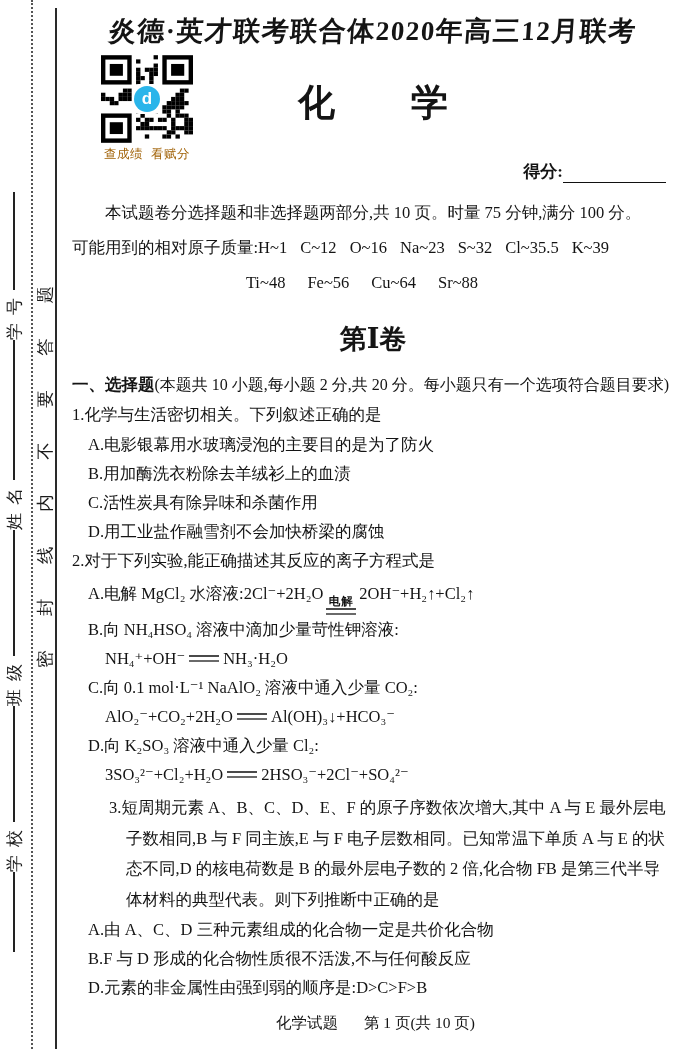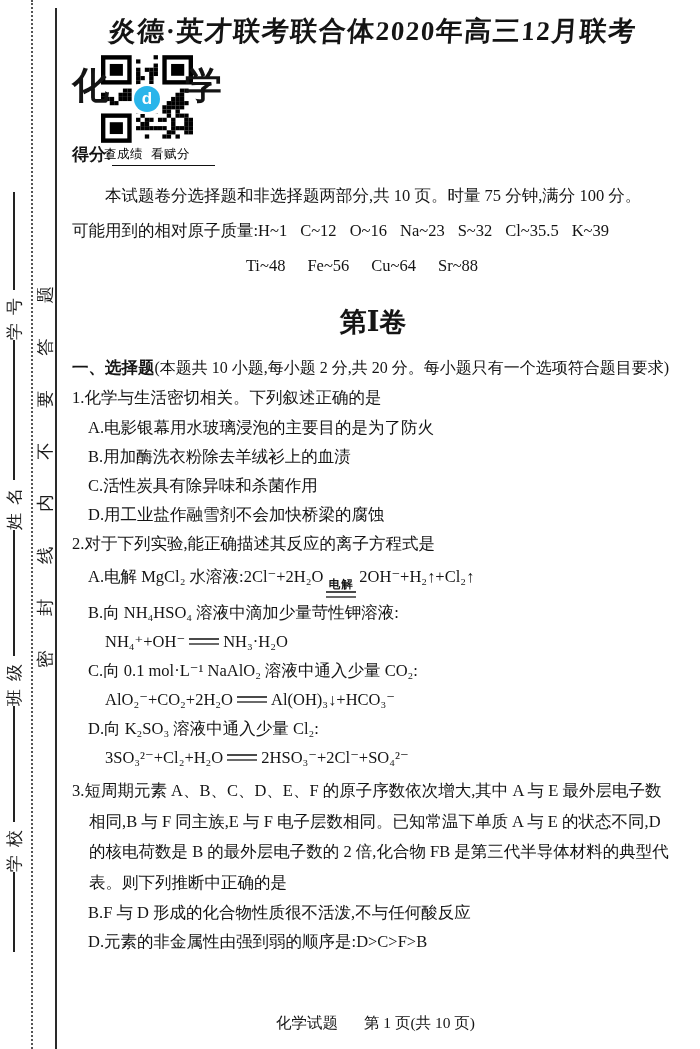--- a/index.html
+++ b/index.html
@@ -16,60 +16,60 @@
   .fb0{width:80px}.fb1{width:116px}.fb2{width:126px}.fb3{width:140px}.fb4{width:98px}
   .seal-strip{position:absolute;left:35px;top:668px;width:382px;height:20px;
         transform:rotate(-90deg);transform-origin:0 0;display:flex;justify-content:space-between;
         align-items:center;font-size:17.5px;color:#1a1a1a;}
 
   
   .content{position:absolute;left:56px;top:0;width:644px;height:1049px;
         padding:0 26px 0 16px;box-sizing:border-box;}
   .exam-title{margin-top:13px;text-align:center;font-size:27px;font-weight:bold;
         letter-spacing:1.5px;transform:skewX(-4deg);}
-  .subject-line{margin-top:14px;font-size:37px;font-weight:bold;line-height:1.25;}
+  .subject-line{margin-top:31px;text-align:center;font-size:37px;font-weight:bold;line-height:1.25;}
   .subject-line .s1{margin-right:76px;}
-  .score-line{margin-top:34px;font-size:17px;font-weight:bold;padding-right:8px;}
+  .score-line{margin-top:34px;text-align:right;font-size:17px;font-weight:bold;padding-right:8px;}
   .score-blank{display:inline-block;width:103px;border-bottom:1.6px solid #111;height:1.05em;vertical-align:bottom;}
 
   .body-text{font-size:16.5px;line-height:30px;}
   .exam-note{margin-top:15px;text-indent:2em;}
   .masses{margin-top:5px;white-space:nowrap;}
   .mass{margin-right:13px;}
   .mass:last-child{margin-right:0;}
   .masses2{text-align:center;}
   .masses2 .mass{margin-right:22px;}
 
   .part-title{margin-top:27px;text-align:center;font-size:27px;font-weight:bold;line-height:28px;}
   .section-head{margin-top:17px;font-size:16px;line-height:30px;}
   .section-head b{font-size:16.5px;}
   .stem{line-height:30px;}
   .opt{padding-left:16px;line-height:29px;}
   .eq{padding-left:33px;line-height:29px;}
-  .q3stem{padding-left:17px;text-indent:-17px;line-height:30.5px;margin-top:4px;}
+  .q3stem{padding-left:17px;text-indent:-17px;line-height:30.5px;margin-top:4px;margin-left:37px;}
 
   
   .eqbar{display:inline-block;width:30px;height:7px;border-top:2.4px solid #4a4a4a;
         border-bottom:2.4px solid #6a6a6a;box-sizing:border-box;vertical-align:middle;
         margin:0 4px 4px 4px;}
   .elec-eq{display:inline-flex;flex-direction:column;align-items:center;vertical-align:-6px;margin:0 3px;}
   .elec-label{font-size:11.5px;font-weight:bold;line-height:13px;letter-spacing:1px;}
   .elec-eq .eqbar{margin:0;}
 
   
   .qr-block{position:absolute;left:99px;top:55px;width:96px;text-align:center;}
   .qr-wrap{position:relative;width:92px;height:88px;margin:0 auto;}
   .qr-wrap svg{display:block;}
   .qr-logo{position:absolute;left:31px;top:29px;width:30px;height:30px;background:#fff;
         border-radius:7px;display:flex;align-items:center;justify-content:center;}
   .qr-logo-circle{width:26px;height:26px;border-radius:50%;background:#2ab5ea;color:#fff;
         font-family:"Liberation Sans",sans-serif;font-weight:bold;font-size:17px;
         display:flex;align-items:center;justify-content:center;}
   .qr-caption{margin-top:3px;font-family:"Liberation Sans",sans-serif;font-size:12.5px;
-        color:#000000;white-space:nowrap;letter-spacing:0.5px;}
+        color:#a16207;white-space:nowrap;letter-spacing:0.5px;}
   .qr-caption .c1{margin-right:8px;}
 
   .footer{position:absolute;left:56px;right:5px;bottom:15px;text-align:center;font-size:15.5px;}
   .footer .f1{margin-right:26px;}
 </style>
 </head>
 <body>
 
 <div class="page">
 
@@ -259,20 +259,21 @@
     <div class="body-text opt">C.向 0.1 mol·L⁻¹ NaAlO₂ 溶液中通入少量 CO₂:</div>
     <div class="body-text eq">
       <span>AlO₂⁻+CO₂+2H₂O</span><span class="eqbar"></span><span>Al(OH)₃↓+HCO₃⁻</span>
     </div>
     <div class="body-text opt">D.向 K₂SO₃ 溶液中通入少量 Cl₂:</div>
     <div class="body-text eq">
       <span>3SO₃²⁻+Cl₂+H₂O</span><span class="eqbar"></span><span>2HSO₃⁻+2Cl⁻+SO₄²⁻</span>
     </div>
 
     <div class="body-text q3stem">3.短周期元素 A、B、C、D、E、F 的原子序数依次增大,其中 A 与 E 最外层电子数相同,B 与 F 同主族,E 与 F 电子层数相同。已知常温下单质 A 与 E 的状态不同,D 的核电荷数是 B 的最外层电子数的 2 倍,化合物 FB 是第三代半导体材料的典型代表。则下列推断中正确的是</div>
+    <div class="body-text opt">A.由 A、C、D 三种元素组成的化合物一定是共价化合物</div>
     <div class="body-text opt">B.F 与 D 形成的化合物性质很不活泼,不与任何酸反应</div>
     <div class="body-text opt">D.元素的非金属性由强到弱的顺序是:D&gt;C&gt;F&gt;B</div>
   </div>
 
   <div class="footer">
     <span class="f1">化学试题</span><span>第 1 页(共 10 页)</span>
   </div>
 
 </div>
 

